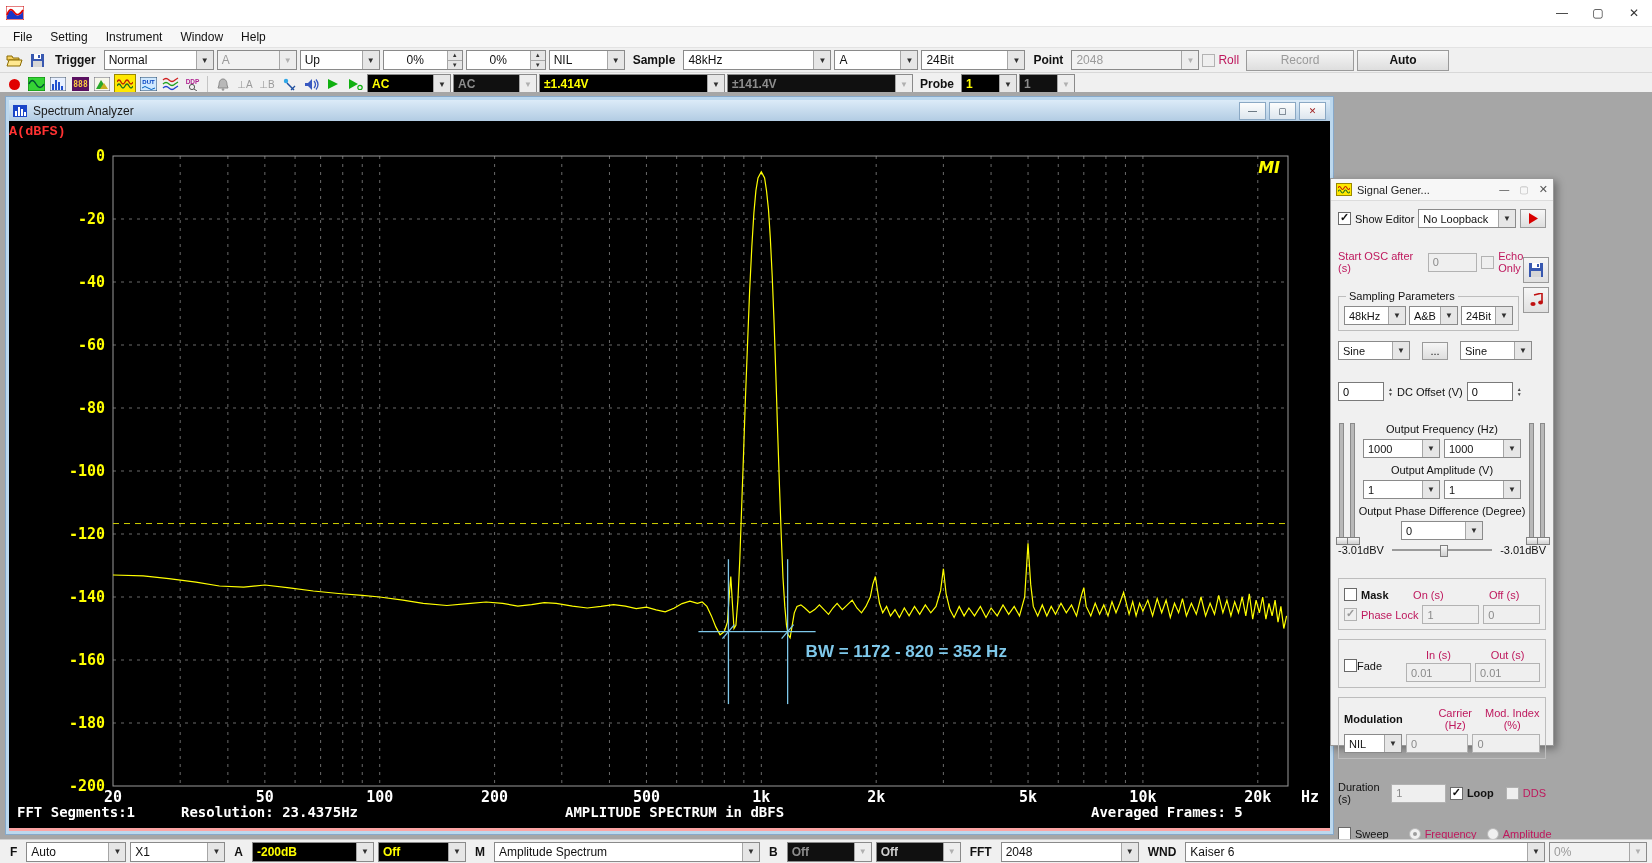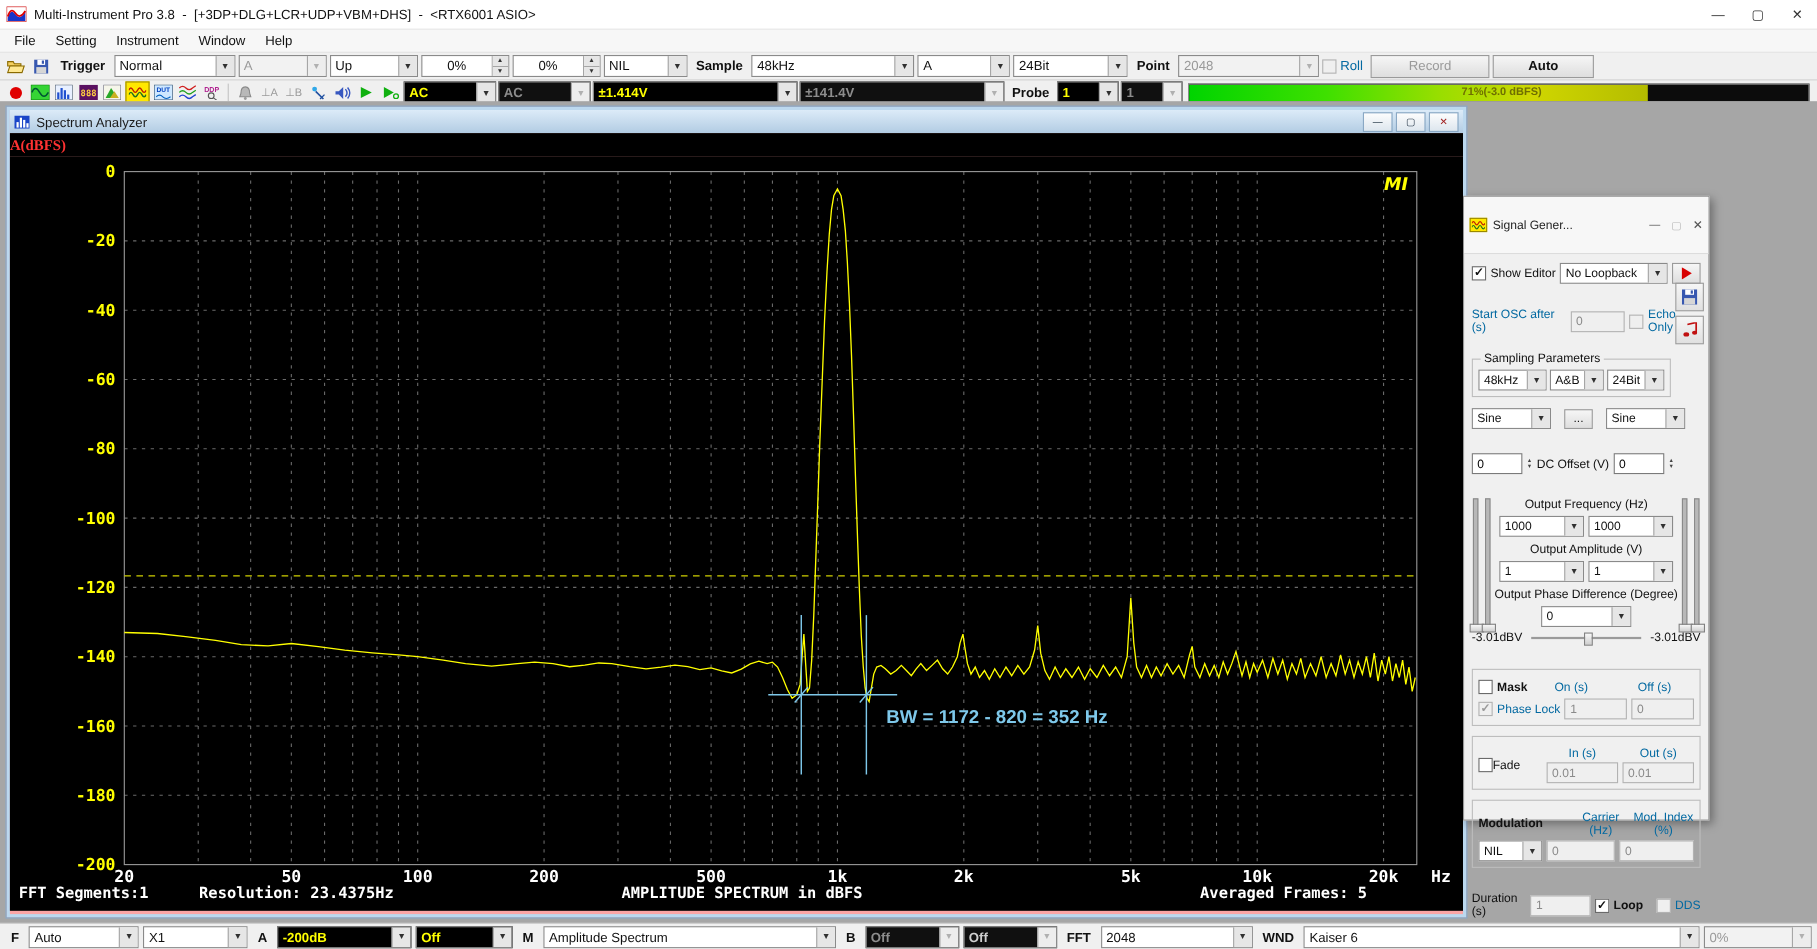--- a/index.html
+++ b/index.html
@@ -39,32 +39,32 @@
   .ticon{width:20px;height:18px;display:flex;align-items:center;justify-content:center;flex:0 0 auto}
   .meter{flex:1;height:15px;background:#0c0c0c;border:1px solid #8a8a8a;position:relative;margin:0 3px;overflow:hidden}
   .meter .fill{height:100%;background:linear-gradient(90deg,#00d400,#3fe000 30%,#9ade00 55%,#cfd600 75%,#b4bc00)}
   .meter .mtext{position:absolute;left:44%;top:1px;font-size:10px;font-weight:bold;color:#6f6f00;white-space:nowrap}
   .mdi{position:absolute;left:0;right:0;top:92px;bottom:23px;background:#a6a6a6}
   .specwin{position:absolute;left:6px;top:5px;width:1327px;height:737px;background:#fca5a5;
            border:3px solid #bcd8ee;outline:1px solid #87a9ca;box-sizing:border-box}
   .spec-title{height:21px;background:linear-gradient(#dcebf8,#b2cce3);display:flex;align-items:center;padding:0 4px;color:#1a1a1a}
   .spec-title .tt{margin-left:6px}
   .spec-btn{width:25px;height:16px;border:1px solid #8aa8c4;background:linear-gradient(#fdfdfd,#dde6ee);display:flex;align-items:center;justify-content:center;font-size:9px;margin-left:3px;color:#234}
-  .spec-header{height:21px;background:#000;font-family:Liberation Serif, serif;font-weight:bold;font-size:13.5px;display:flex;align-items:center;white-space:pre;overflow:hidden}
+  .spec-header{height:21px;background:#000;font-family:Liberation Mono, monospace;font-weight:bold;font-size:13.5px;display:flex;align-items:center;white-space:pre;overflow:hidden}
   .spec-header .ch{color:#ff3232}
   .spec-header .st{color:#ffff00}
   .chart{position:relative;height:686px;background:#000;font-family:"DejaVu Sans Mono",monospace}
   .status-item{position:absolute;top:662px;color:#fff;font-size:14px;font-weight:bold;white-space:pre}
   .sg{position:absolute;left:1330px;top:86px;width:224px;height:568px;background:#f0f0f0;border:1px solid #989898;
       box-shadow:3px 3px 8px rgba(0,0,0,.35);font-size:11px;box-sizing:border-box}
-  .sg-title{height:21px;display:flex;align-items:center;background:#f7f7f7;border-bottom:1px solid #dcdcdc;padding:15px 5px}
+  .sg-title{height:21px;display:flex;align-items:center;background:#f7f7f7;border-bottom:1px solid #dcdcdc;padding:0 5px}
   .sg-title .tt{margin-left:5px;color:#222}
   .sg-tb{margin-left:auto;display:flex;align-items:center;gap:10px;color:#555}
   .sgrow{display:flex;align-items:center;margin:22px 7px;gap:4px}
-  .glabel{color:#0369a1}
+  .glabel{color:#be185d}
   .field{height:19px;border:1px solid #b2b2b2;background:#efefef;color:#8a8a8a;display:flex;align-items:center;padding:0 4px;box-sizing:border-box}
   .field.en{background:#fff;color:#000;border-color:#7a7a7a}
   .group{border:1px solid #bdbdbd;margin:9px 7px 6px;position:relative;padding:9px 5px 5px}
   .group .glab{position:absolute;top:-7px;left:7px;background:#f0f0f0;padding:0 3px}
   .sidebtn{position:absolute;width:24px;height:24px;border:1px solid #9a9a9a;background:linear-gradient(#f6f6f6,#e0e0e0);display:flex;align-items:center;justify-content:center}
   .vslider{position:absolute;width:3px;background:#b8b8b8;border:1px solid #8a8a8a;top:0;height:118px}
   .vhandle{position:absolute;left:-4px;bottom:-3px;width:11px;height:6px;background:linear-gradient(#f8f8f8,#cfcfcf);border:1px solid #808080}
   .bbar{position:absolute;left:0;right:0;bottom:0;height:23px;background:#f0f0f0;display:flex;align-items:center;gap:4px;padding:0 5px;border-top:1px solid #cfcfcf}
   svg text{user-select:none}
 </style>
@@ -72,21 +72,20 @@
 <body>
 
 <div class="titlebar">
   <span style="display:flex">
     <svg width="18" height="14" viewBox="0 0 18 14">
         <rect width="18" height="14" fill="#fff" stroke="#c00" stroke-width="1"></rect>
         <path d="M1 10 Q4 1 8 7 T17 5 V13 H1 Z" fill="#1a35c8"></path>
         <path d="M1 9 Q4 0 8 6 T17 4" fill="none" stroke="#e00000" stroke-width="1.6"></path>
       </svg>
   </span>
-  <span class="ttext">Multi-Instrument Pro 3.8  -  [+3DP+DLG+LCR+UDP+VBM+DHS]  -  &lt;RTX6001 ASIO&gt;</span>
   <div class="wbtns">
     <span class="wbtn">—</span>
     <span class="wbtn">▢</span>
     <span class="wbtn">✕</span>
   </div>
 </div>
 
 <div class="menubar">
   <span>File</span>
   <span>Setting</span>
@@ -279,24 +278,20 @@
       <span class="ar">▼</span>
   </div>
   <span class="blab">Probe</span>
   <div class="combo dark" style="width:56px">
     <span class="cv">1</span>
       <span class="ar">▼</span>
   </div>
   <div class="combo dark dis" style="width:56px">
     <span class="cv">1</span>
       <span class="ar">▼</span>
-  </div>
-  <div class="meter">
-    <div class="fill" id="meter-fill" style="width: 74%;"></div>
-    <span class="mtext">71%(-3.0 dBFS)</span>
   </div>
 </div>
 
 <div class="mdi">
 
   <div class="specwin">
     <div class="spec-title">
       <span style="display:flex">
         <svg width="14" height="12" viewBox="0 0 14 12">
             <rect width="14" height="12" fill="#1a46c8"></rect>

